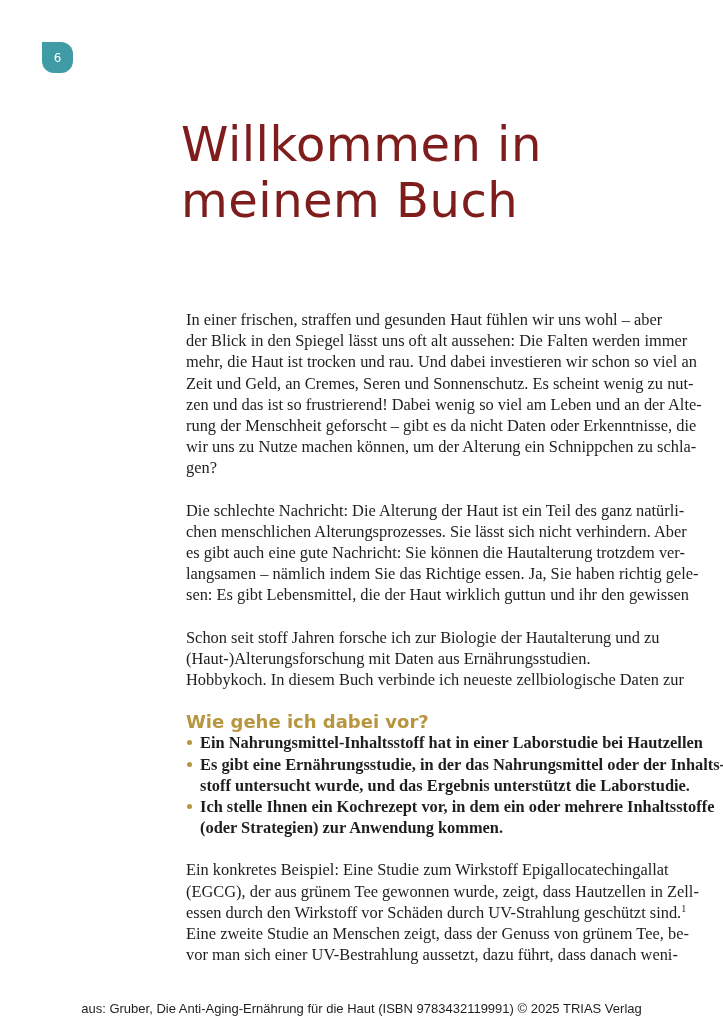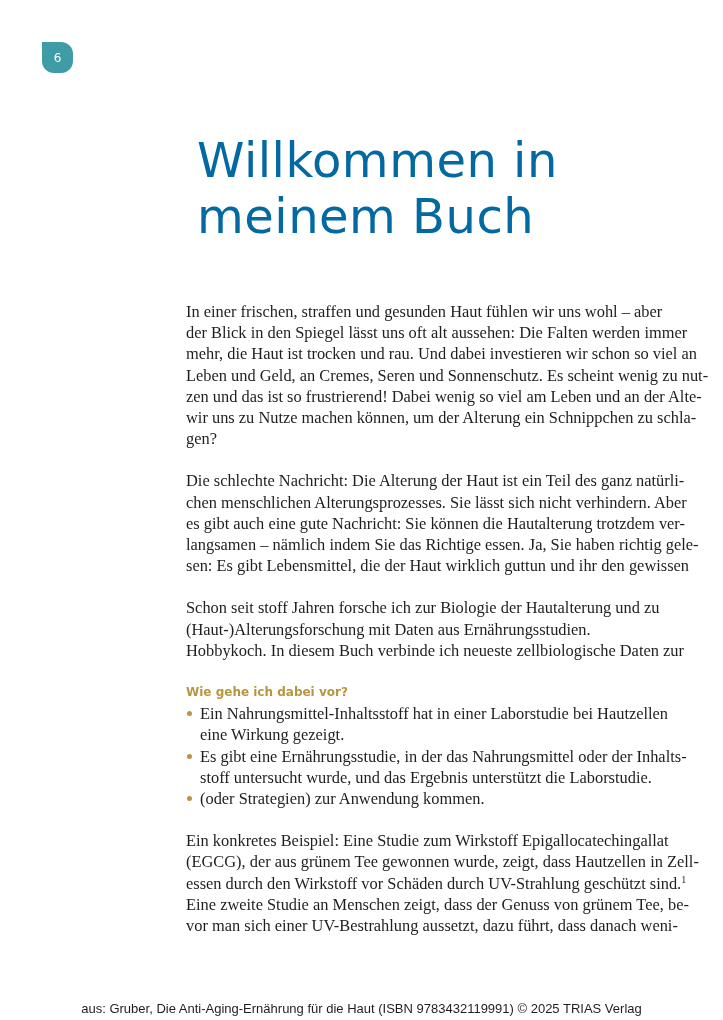--- a/index.html
+++ b/index.html
@@ -28,57 +28,58 @@
       justify-content: center;
       color: #ffffff;
       font-family: "DejaVu Sans", "Liberation Sans", sans-serif;
       font-size: 12px;
       font-weight: normal;
     }
     .title {
       position: absolute;
       left: 181px;
       top: 116px;
-      margin: 16px;
+      margin: 0;
       font-family: "DejaVu Sans", "Liberation Sans", sans-serif;
       font-weight: normal;
       font-size: 48px;
       line-height: 56px;
       letter-spacing: 0.5px;
-      color: #0369a1;
+      color: #7f1d1d;
     }
     .title span { display: block; white-space: nowrap; }
     .body {
       position: absolute;
       left: 186px;
       top: 293px;
       width: 480px;
       font-family: "Liberation Serif", "DejaVu Serif", serif;
       font-size: 16.4px;
       line-height: 21.2px;
       color: #1e1e1e;
     }
-    .para { margin: 8px 0 21px 0; }
+    .para { margin: 16px 0 21px 0; }
     .line { display: block; white-space: nowrap; }
     .subhead {
       font-family: "DejaVu Sans", "Liberation Sans", sans-serif;
       font-weight: bold;
-      font-size: 12px;
+      font-size: 18px;
       line-height: 21.2px;
       color: #b8953f;
       margin: 0;
     }
     .bullets {
       list-style: none;
       margin: 0 0 21px 0;
       padding: 0;
     }
     .bullets li {
       position: relative;
       padding-left: 14px;
+      font-weight: bold;
     }
     .bullet-dot {
       position: absolute;
       left: 1px;
       top: 8px;
       width: 5px;
       height: 5px;
       border-radius: 50%;
       background: #b8953f;
     }
@@ -106,22 +107,23 @@
   <span>Willkommen in</span>
   <span>meinem Buch</span>
 </h1>
 
 <div class="body">
 
   <p class="para">
     <span class="line">In einer frischen, straffen und gesunden Haut fühlen wir uns wohl – aber</span>
     <span class="line">der Blick in den Spiegel lässt uns oft alt aussehen: Die Falten werden immer</span>
     <span class="line">mehr, die Haut ist trocken und rau. Und dabei investieren wir schon so viel an</span>
-    <span class="line">Leben und Geld, an Cremes, Seren und Sonnenschutz. Es scheint wenig zu nut-</span>
+    <span class="line">Zeit und Geld, an Cremes, Seren und Sonnenschutz. Es scheint wenig zu nut-</span>
     <span class="line">zen und das ist so frustrierend! Dabei wenig so viel am Leben und an der Alte-</span>
+    <span class="line">rung der Menschheit geforscht – gibt es da nicht Daten oder Erkenntnisse, die</span>
     <span class="line">wir uns zu Nutze machen können, um der Alterung ein Schnippchen zu schla-</span>
     <span class="line">gen?</span>
   </p>
 
   <p class="para">
     <span class="line">Die schlechte Nachricht: Die Alterung der Haut ist ein Teil des ganz natürli-</span>
     <span class="line">chen menschlichen Alterungsprozesses. Sie lässt sich nicht verhindern. Aber</span>
     <span class="line">es gibt auch eine gute Nachricht: Sie können die Hautalterung trotzdem ver-</span>
     <span class="line">langsamen – nämlich indem Sie das Richtige essen. Ja, Sie haben richtig gele-</span>
     <span class="line">sen: Es gibt Lebensmittel, die der Haut wirklich guttun und ihr den gewissen</span>
@@ -131,29 +133,29 @@
     <span class="line">Schon seit stoff Jahren forsche ich zur Biologie der Hautalterung und zu</span>
     <span class="line">(Haut-)Alterungsforschung mit Daten aus Ernährungsstudien.</span>
     <span class="line">Hobbykoch. In diesem Buch verbinde ich neueste zellbiologische Daten zur</span>
   </p>
 
   <h2 class="subhead">Wie gehe ich dabei vor?</h2>
   <ul class="bullets">
     <li>
       <span class="bullet-dot"></span>
       <span class="line">Ein Nahrungsmittel-Inhaltsstoff hat in einer Laborstudie bei Hautzellen</span>
-      <span class="line">eine Wirkung gezeigt.</span>
     </li>
     <li>
       <span class="bullet-dot"></span>
       <span class="line">Es gibt eine Ernährungsstudie, in der das Nahrungsmittel oder der Inhalts-</span>
       <span class="line">stoff untersucht wurde, und das Ergebnis unterstützt die Laborstudie.</span>
     </li>
     <li>
       <span class="bullet-dot"></span>
+      <span class="line">Ich stelle Ihnen ein Kochrezept vor, in dem ein oder mehrere Inhaltsstoffe</span>
       <span class="line">(oder Strategien) zur Anwendung kommen.</span>
     </li>
   </ul>
 
   <p class="para">
     <span class="line">Ein konkretes Beispiel: Eine Studie zum Wirkstoff Epigallocatechingallat</span>
     <span class="line">(EGCG), der aus grünem Tee gewonnen wurde, zeigt, dass Hautzellen in Zell-</span>
     <span class="line"><span>essen durch den Wirkstoff vor Schäden durch UV-Strahlung geschützt sind.</span><sup>1</sup></span>
     <span class="line">Eine zweite Studie an Menschen zeigt, dass der Genuss von grünem Tee, be-</span>
     <span class="line">vor man sich einer UV-Bestrahlung aussetzt, dazu führt, dass danach weni-</span>

